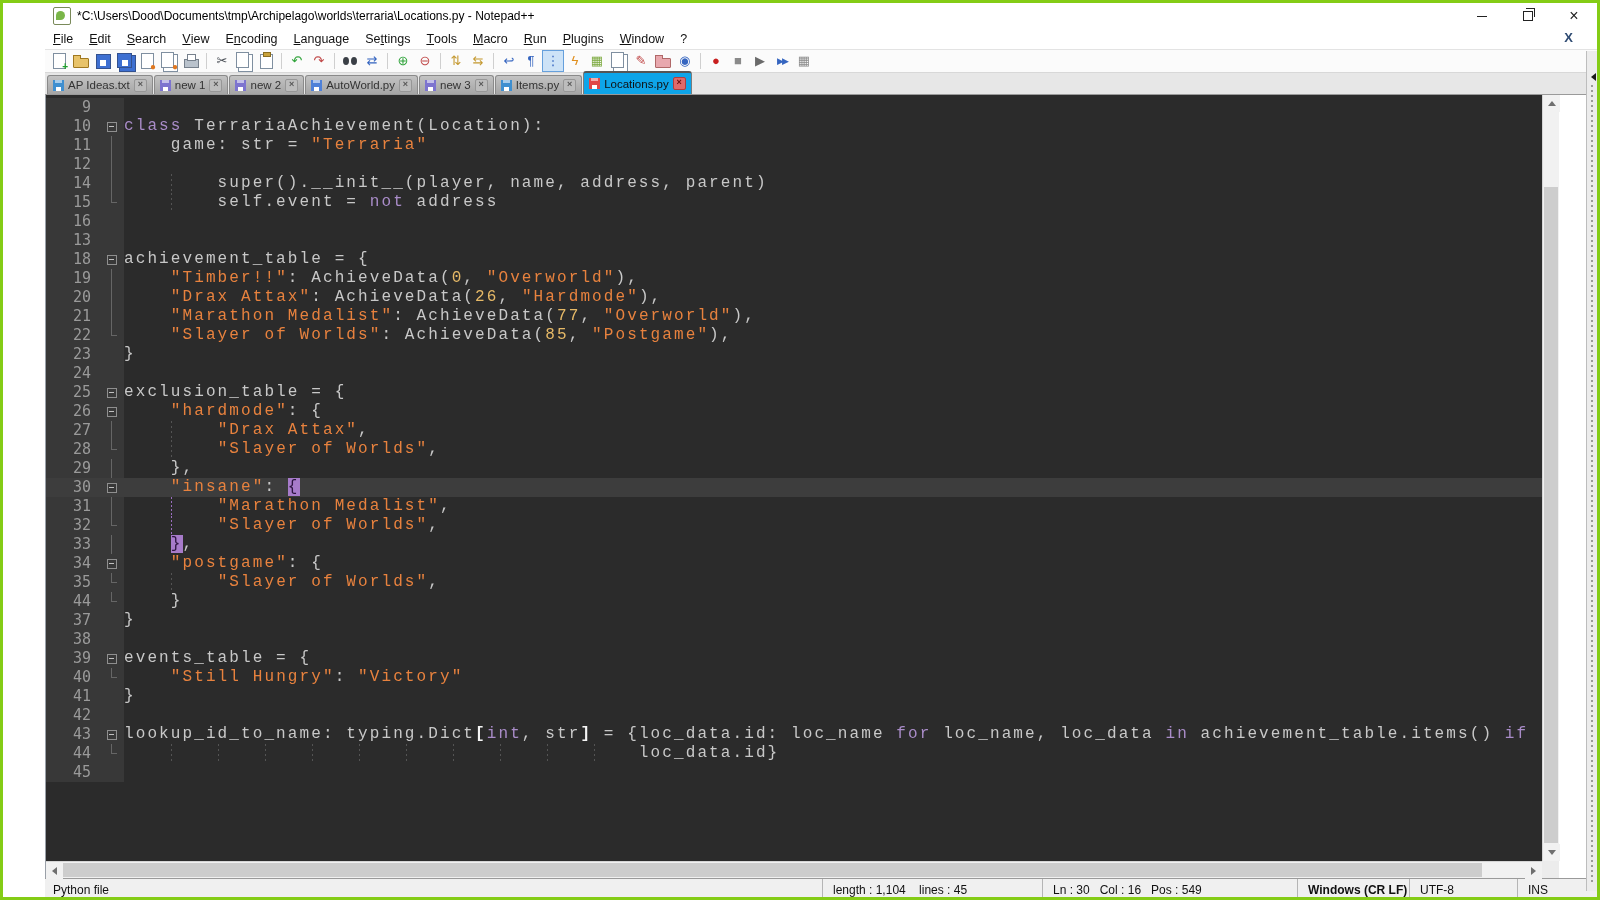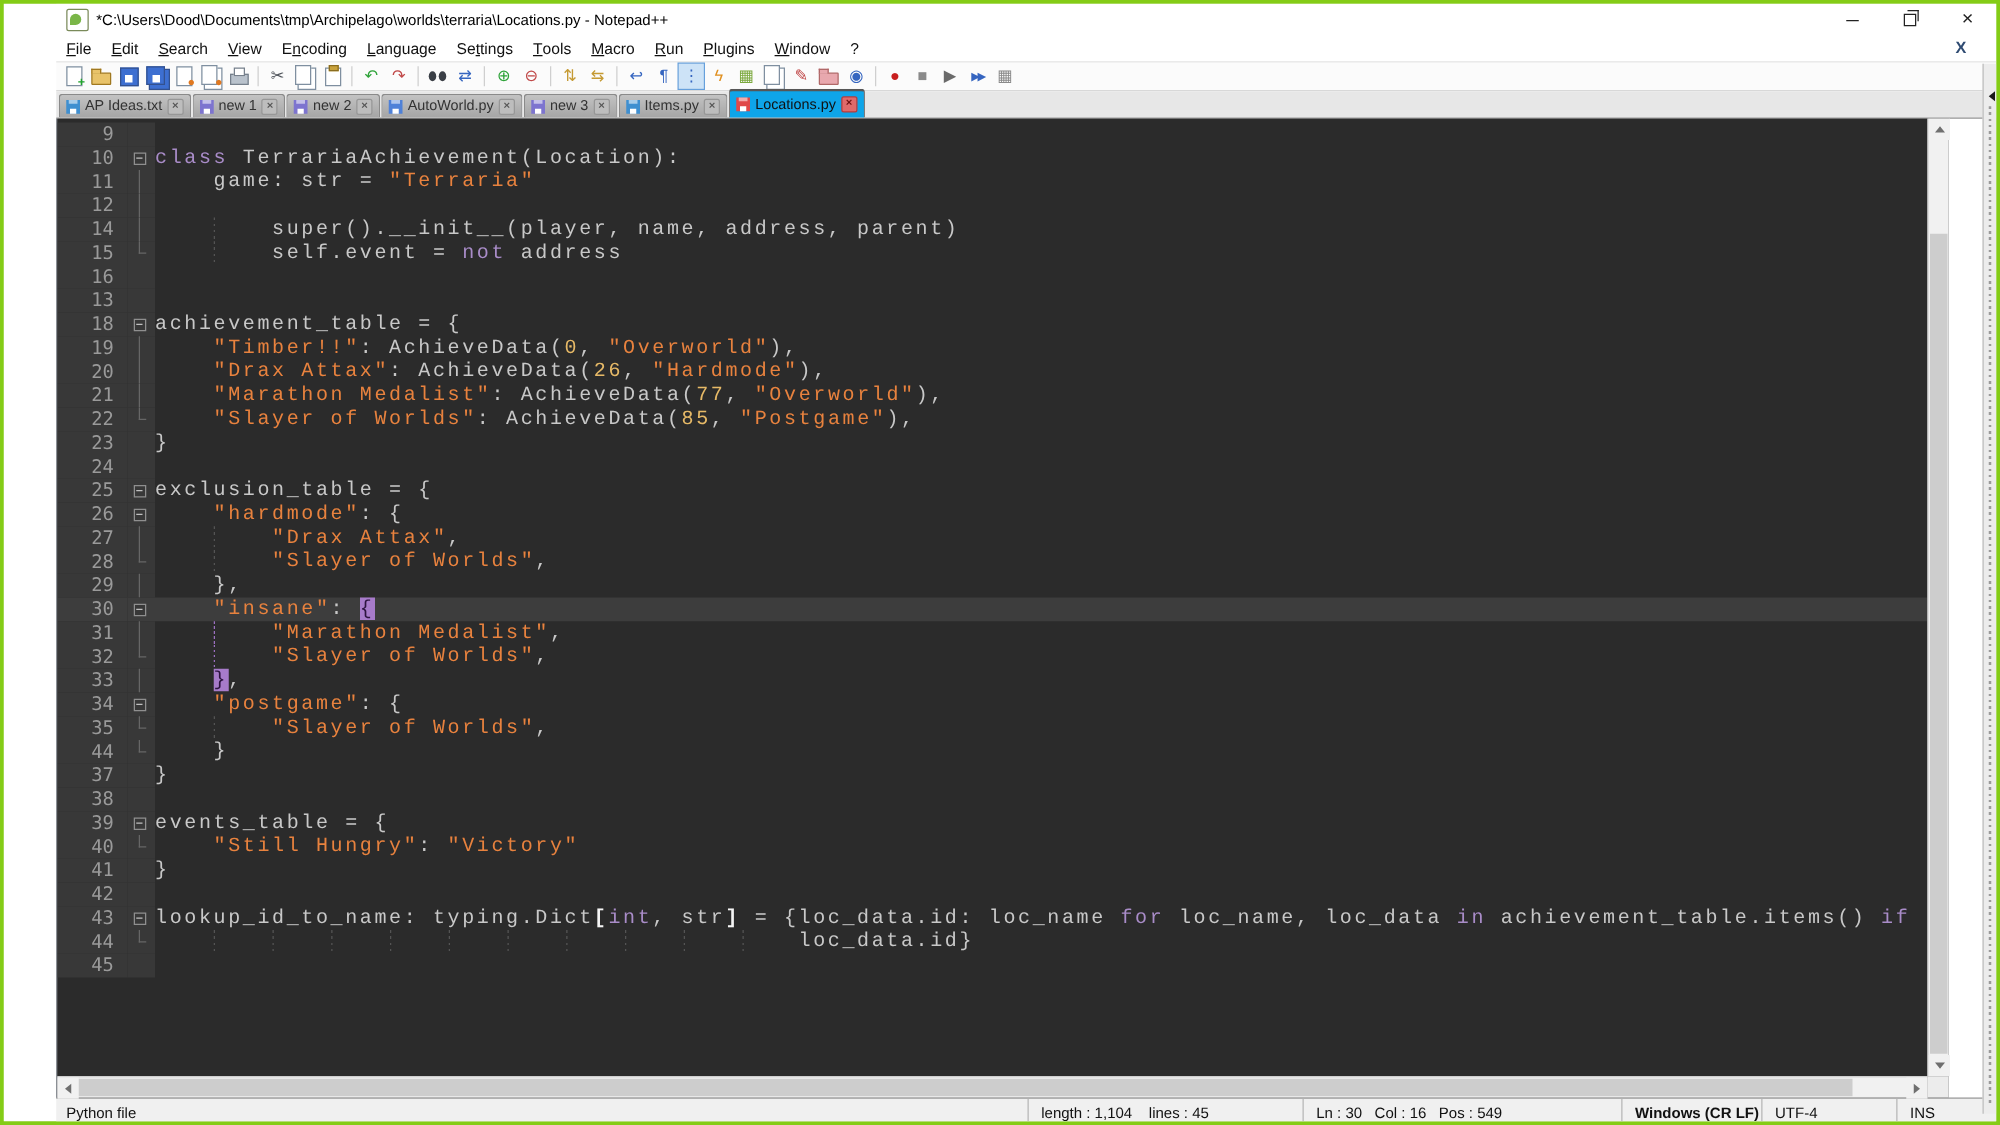--- a/index.html
+++ b/index.html
@@ -442,20 +442,20 @@
     </div>
 
     <div class="corner"></div>
   </div>
 
   <div class="statusbar">
     <div class="st first">Python file</div>
     <div class="st" style="width:220px;">length : 1,104    lines : 45</div>
     <div class="st" style="width:255px;">Ln : 30   Col : 16   Pos : 549</div>
     <div class="st" style="width:112px;font-weight:bold;">Windows (CR LF)</div>
-    <div class="st" style="width:108px;">UTF-4</div>
+    <div class="st" style="width:108px;">UTF-8</div>
     <div class="st" style="width:80px;">INS</div>
   </div>
 
   <div class="bottomstrip"></div>
 
   <div class="dockstrip"></div>
 </div>
 
 </body></html>

